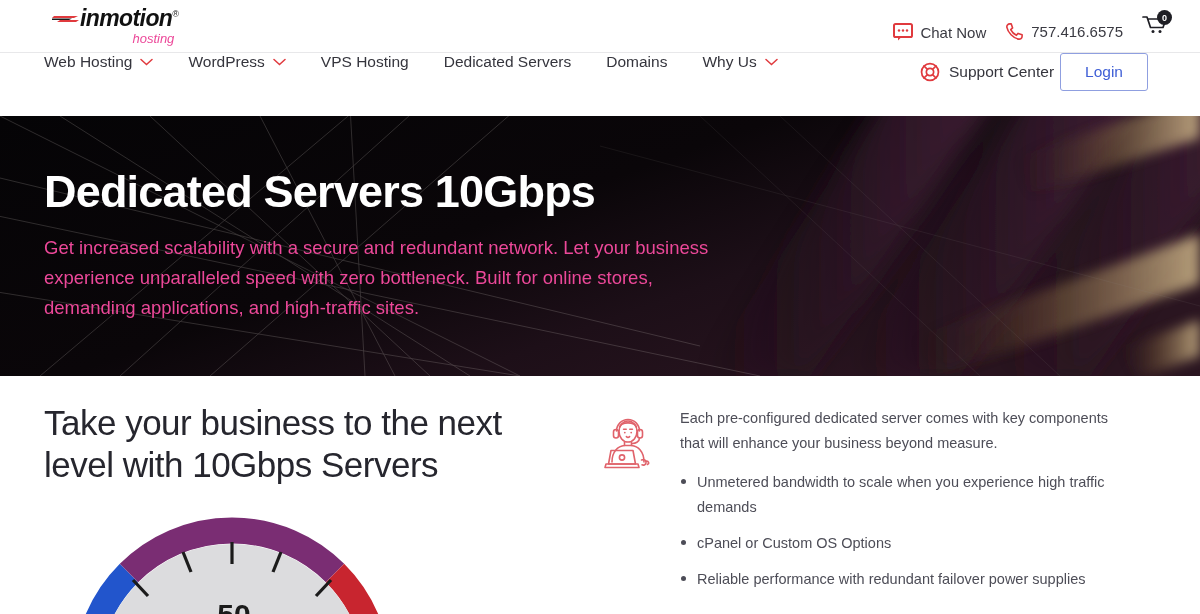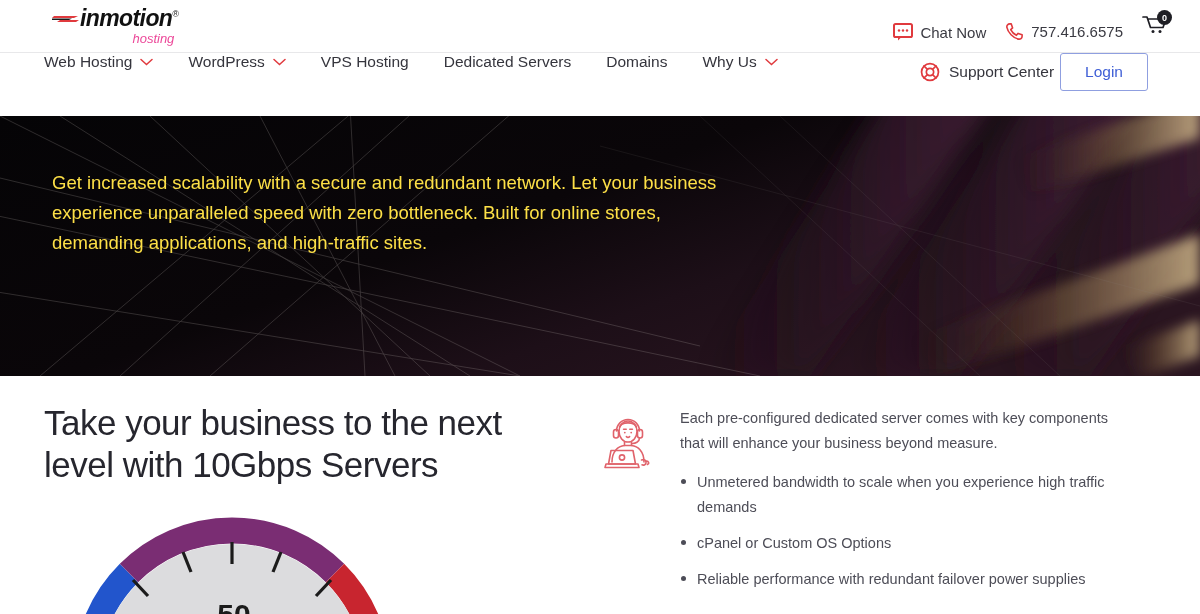--- a/index.html
+++ b/index.html
@@ -116,26 +116,25 @@
   }
   .hero-title {
     color: #fff;
     font-size: 45px;
     font-weight: bold;
     letter-spacing: -0.8px;
     line-height: 1.05;
     margin-bottom: 18px;
   }
   .hero-sub {
-    color: #fde047;
+    color: #ec4899;
     font-size: 18.5px;
     line-height: 1.62;
     font-weight: normal;
     max-width: 700px;
-    margin-left: 8px;
   }
 
   
   .content {
     display: flex;
     padding: 26px 0 0 0;
     height: 238px;
   }
   .col-left {
     width: 600px;
@@ -358,20 +357,21 @@
       <path d="M360 -10 L40 260"></path>
     </g>
     <g stroke="#8e8a88" stroke-width="0.5" opacity="0.22" fill="none">
       <path d="M700 0 L980 260"></path>
       <path d="M780 0 L1060 260"></path>
       <path d="M600 30 L1200 190"></path>
     </g>
   </svg>
 
   <div class="hero-inner">
+    <h1 class="hero-title">Dedicated Servers 10Gbps</h1>
     <p class="hero-sub">Get increased scalability with a secure and redundant network. Let your business experience unparalleled speed with zero bottleneck. Built for online stores, demanding applications, and high-traffic sites.</p>
   </div>
 </div>
 
 <div class="content">
 
   <div class="col-left">
     <h2 class="section-title">Take your business to the next level with 10Gbps Servers</h2>
 
     <div class="gauge-wrap">

